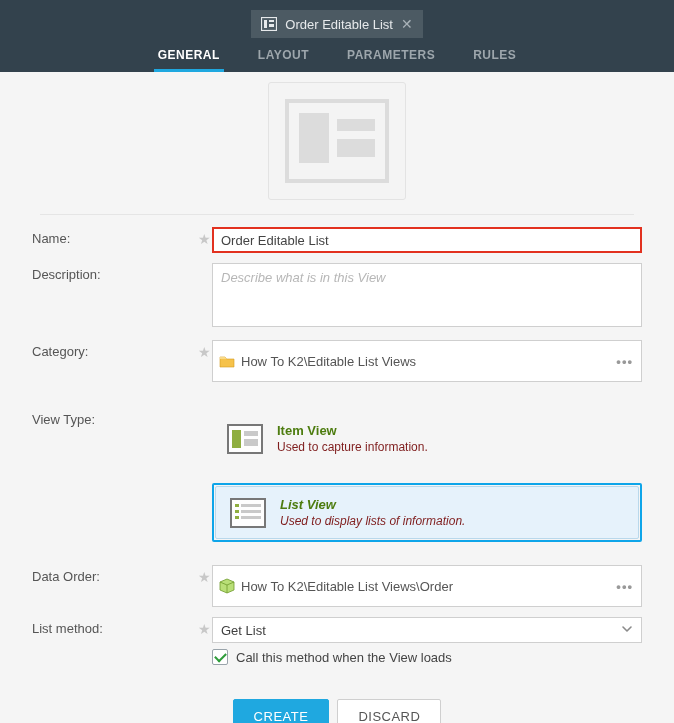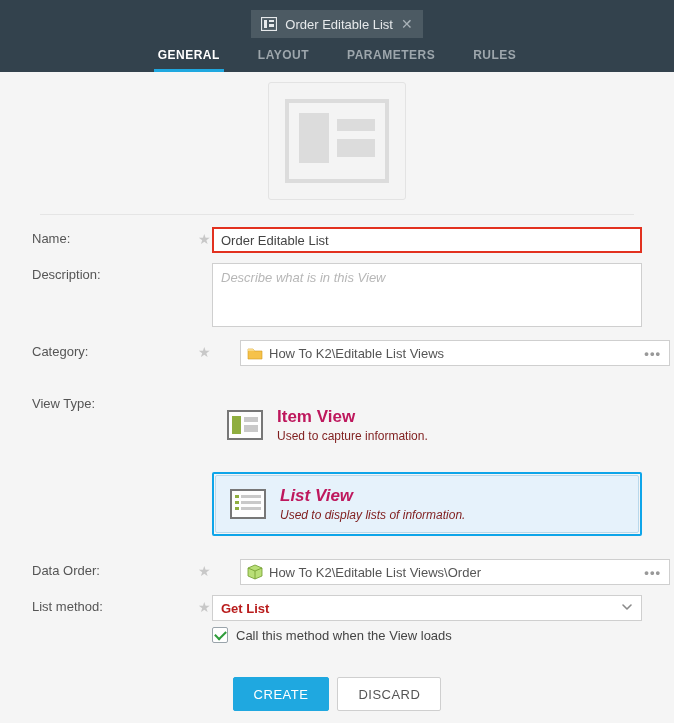--- a/index.html
+++ b/index.html
@@ -151,58 +151,57 @@
     font: inherit;
     color: #444;
     resize: none;
   }
   textarea.desc::placeholder { color: #b7b7b7; font-style: italic; }
 
   .picker {
     display: flex;
     align-items: center;
     width: 100%;
-    height: 26px;
+    height: 42px;
     border: 1px solid #cfcfcf;
     background: #fff;
     padding: 0 6px;
     gap: 6px;
-    margin-left: 28px;
   }
   .picker .picker-text { flex: 1; color: #555; white-space: nowrap; overflow: hidden; text-overflow: ellipsis;}
   .picker .picker-action {
     color: #999; letter-spacing: 1px; cursor: pointer; padding: 0 2px;
     font-weight: bold;
   }
   .select {
     display: flex;
     align-items: center;
     width: 100%;
     height: 26px;
     border: 1px solid #cfcfcf;
     background: #fff;
     padding: 0 8px;
   }
-  .select .select-text { flex: 1; color: #b91c1c; font-weight: bold;}
+  .select .select-text { flex: 1; color: #404040;}
   .select .chev { color: #999; font-size: 12px;}
 
   .viewtype-group {
     margin-top: 4px;
   }
   .viewtype {
     display: flex;
     align-items: center;
     gap: 14px;
     padding: 10px 14px;
     border: 1px solid transparent;
     border-radius: 2px;
     cursor: pointer;
     margin-bottom: 18px;
   }
-  .viewtype .vt-head { color: #be185d; font-weight: 600; font-size: 17px;}
+  .viewtype .vt-head { color: #4d7c0f; font-weight: 600; font-size: 13px;}
   .viewtype .vt-sub { color: #7f1d1d; font-size: 12px; margin-top: 2px;}
   .viewtype.selected {
     background: #e6f2fb;
     border-color: #b9d8eb;
   }
   .viewtype-wrap.hl {
     border: 2px solid #0ea5e9;
     padding: 1px;
     border-radius: 2px;
     margin-bottom: 1px;

